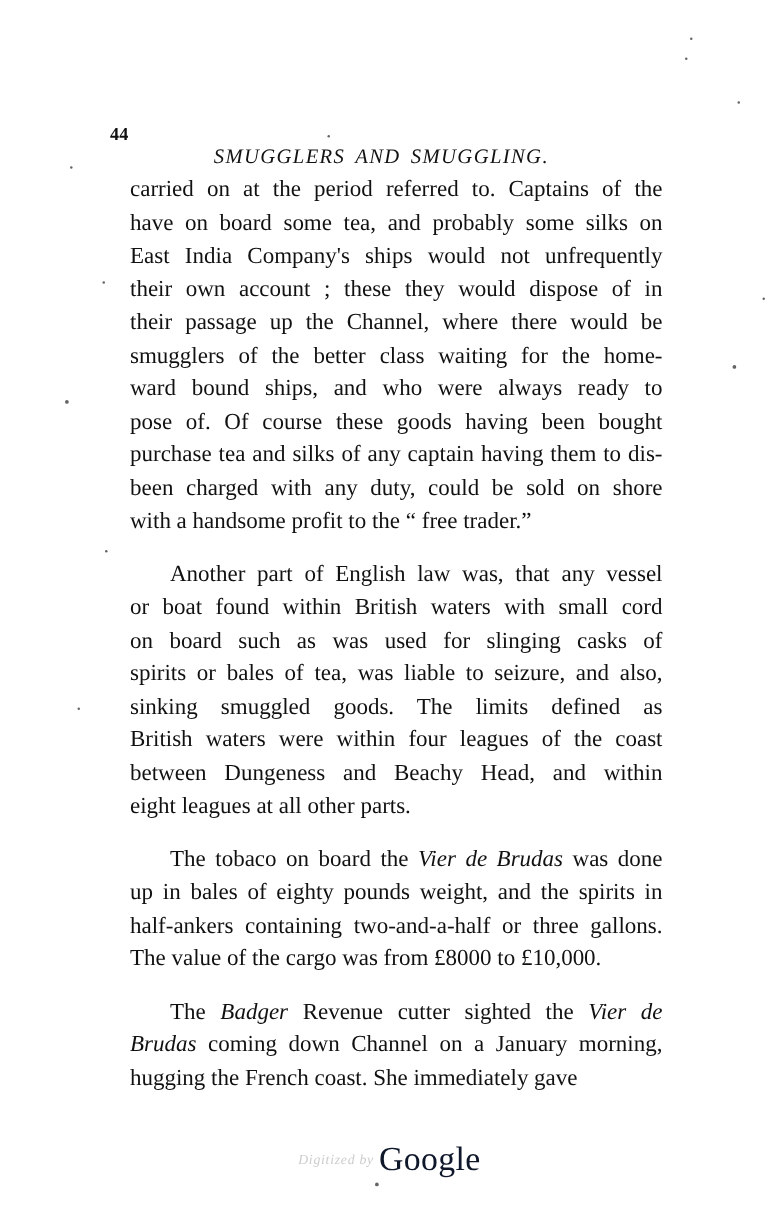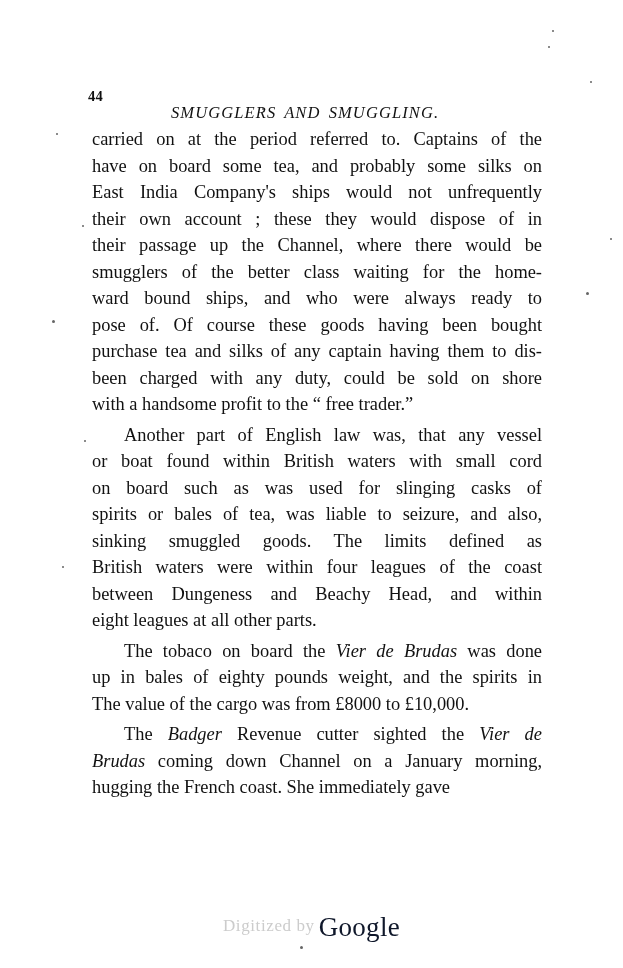--- a/index.html
+++ b/index.html
@@ -13,21 +13,21 @@
     height: 968px;
     background: #ffffff;
     overflow: hidden;
     font-family: "Liberation Serif", "DejaVu Serif", serif;
     color: #0d0d0d;
   }
 
   
   .header {
     position: absolute;
-    top: 84px;
+    top: 96px;
     left: 88px;
     width: 458px;
     height: 22px;
   }
   .folio {
     position: absolute;
     left: 0;
     top: 4px;
     font-size: 14.5px;
     font-weight: bold;
@@ -48,21 +48,21 @@
   }
 
   
   .textblock {
     position: absolute;
     top: 122px;
     left: 88px;
     width: 458px;
   }
   .para {
-    margin: 4px;
+    margin: 16px;
     font-size: 18.4px;
     line-height: 26.5px;
     text-align: justify;
     text-align-last: left;
     color: #111111;
     -webkit-hyphens: none;
     hyphens: none;
   }
   .para + .para {
     margin-top: 0;
@@ -93,24 +93,25 @@
   .watermark {
     position: absolute;
     left: 0;
     top: 912px;
     width: 623px;
     text-align: center;
     color: #c8c8c8;
     font-family: "Liberation Serif", "DejaVu Serif", serif;
   }
   .wm-by {
-    font-size: 17px;
+    font-size: 11px;
     letter-spacing: 0.6px;
     vertical-align: 5px;
     color: #cccccc;
+    font-style: italic;
   }
   .wm-google {
     font-size: 27px;
     letter-spacing: 0.3px;
     color: #0f172a;
   }
 
   
   .speck {
     position: absolute;
@@ -152,20 +153,21 @@
       <span class="line just">spirits or bales of tea, was liable to seizure, and also,</span>
       <span class="line just">sinking smuggled goods.   The limits defined as</span>
       <span class="line just">British waters were within four leagues of the coast</span>
       <span class="line just">between Dungeness and Beachy Head, and within</span>
       <span class="line last">eight leagues at all other parts.</span>
     </p>
 
     <p class="para">
       <span class="line just indent"><span>The tobaco on board the </span><i class="ital">Vier de Brudas</i><span> was done</span></span>
       <span class="line just">up in bales of eighty pounds weight, and the spirits in</span>
+      <span class="line just">half-ankers containing two-and-a-half or three gallons.</span>
       <span class="line last">The value of the cargo was from £8000 to £10,000.</span>
     </p>
 
     <p class="para">
       <span class="line just indent"><span>The </span><i class="ital">Badger</i><span> Revenue cutter sighted the </span><i class="ital">Vier de</i></span>
       <span class="line just"><i class="ital">Brudas</i><span> coming down Channel on a January morning,</span></span>
       <span class="line last">hugging the French coast.  She immediately gave</span>
     </p>
 
   </div>

